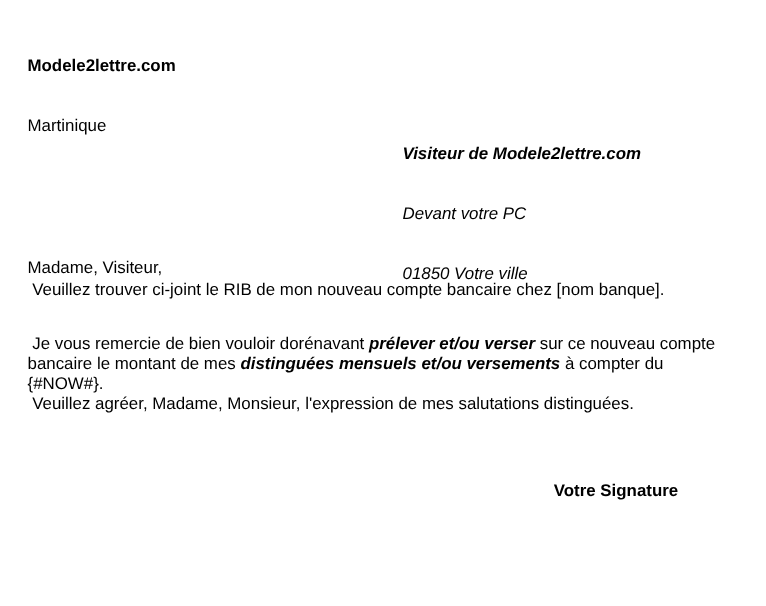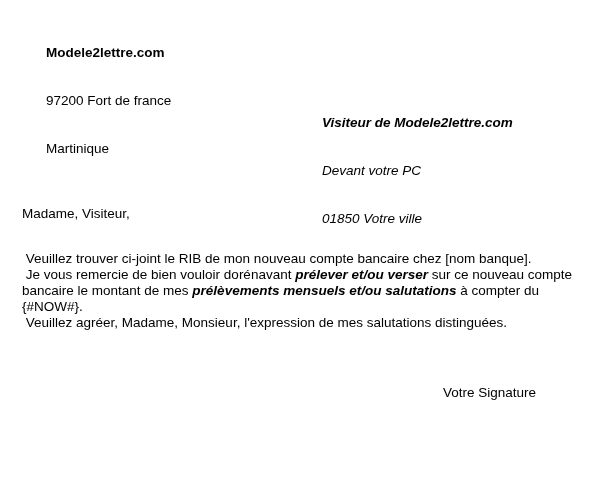--- a/index.html
+++ b/index.html
@@ -24,76 +24,75 @@
   }
   .address-block div {
     white-space: pre-wrap;
   }
   .bold-line {
     font-weight: bold;
   }
   .sender-block {
     top: 13px;
     left: 22px;
-    margin-left: 24px;
   }
   .recipient-block {
     top: 83px;
     left: 322px;
     font-style: italic;
   }
   .salutation-line {
     top: 206px;
     left: 22px;
     width: 575px;
   }
   .paragraph-rib {
-    top: 251px;
+    top: 224px;
     left: 22px;
     width: 575px;
   }
   .paragraph-instruction {
     top: 267px;
     left: 22px;
     width: 561px;
   }
   .italic-phrase {
     font-style: italic;
     font-weight: bold;
   }
   .closing-formula {
     top: 315px;
     left: 22px;
     width: 575px;
   }
   .signature-placeholder {
     top: 385px;
     left: 443px;
+    font-weight: bold;
   }
 </style>
 </head>
 <body>
 
 <div class="letter-page">
 
   <div class="abs-block address-block sender-block">
     <div class="bold-line">Modele2lettre.com</div>
-    <div>97200 Fort de france</div>
     <div>Martinique</div>
   </div>
 
   <div class="abs-block address-block recipient-block">
     <div class="bold-line">Visiteur de Modele2lettre.com</div>
     <div>Devant votre PC</div>
     <div>01850 Votre ville</div>
   </div>
 
   <div class="abs-block salutation-line">Madame, Visiteur,</div>
 
   <div class="abs-block paragraph-rib"> Veuillez trouver ci-joint le RIB de mon nouveau compte bancaire chez [nom banque].</div>
 
-  <div class="abs-block paragraph-instruction"><span> Je vous remercie de bien vouloir dorénavant </span><span class="italic-phrase">prélever et/ou verser</span><span> sur ce nouveau compte bancaire le montant de mes </span><span class="italic-phrase">prélèvements mensuels et/ou salutations</span><span> à compter du {#NOW#}.</span></div>
+  <div class="abs-block paragraph-instruction"><span> Je vous remercie de bien vouloir dorénavant </span><span class="italic-phrase">prélever et/ou verser</span><span> sur ce nouveau compte bancaire le montant de mes </span><span class="italic-phrase">distinguées mensuels et/ou versements</span><span> à compter du {#NOW#}.</span></div>
 
   <div class="abs-block closing-formula"> Veuillez agréer, Madame, Monsieur, l'expression de mes salutations distinguées.</div>
 
   <div class="abs-block signature-placeholder">Votre Signature</div>
 
 </div>
 
 </body></html>

